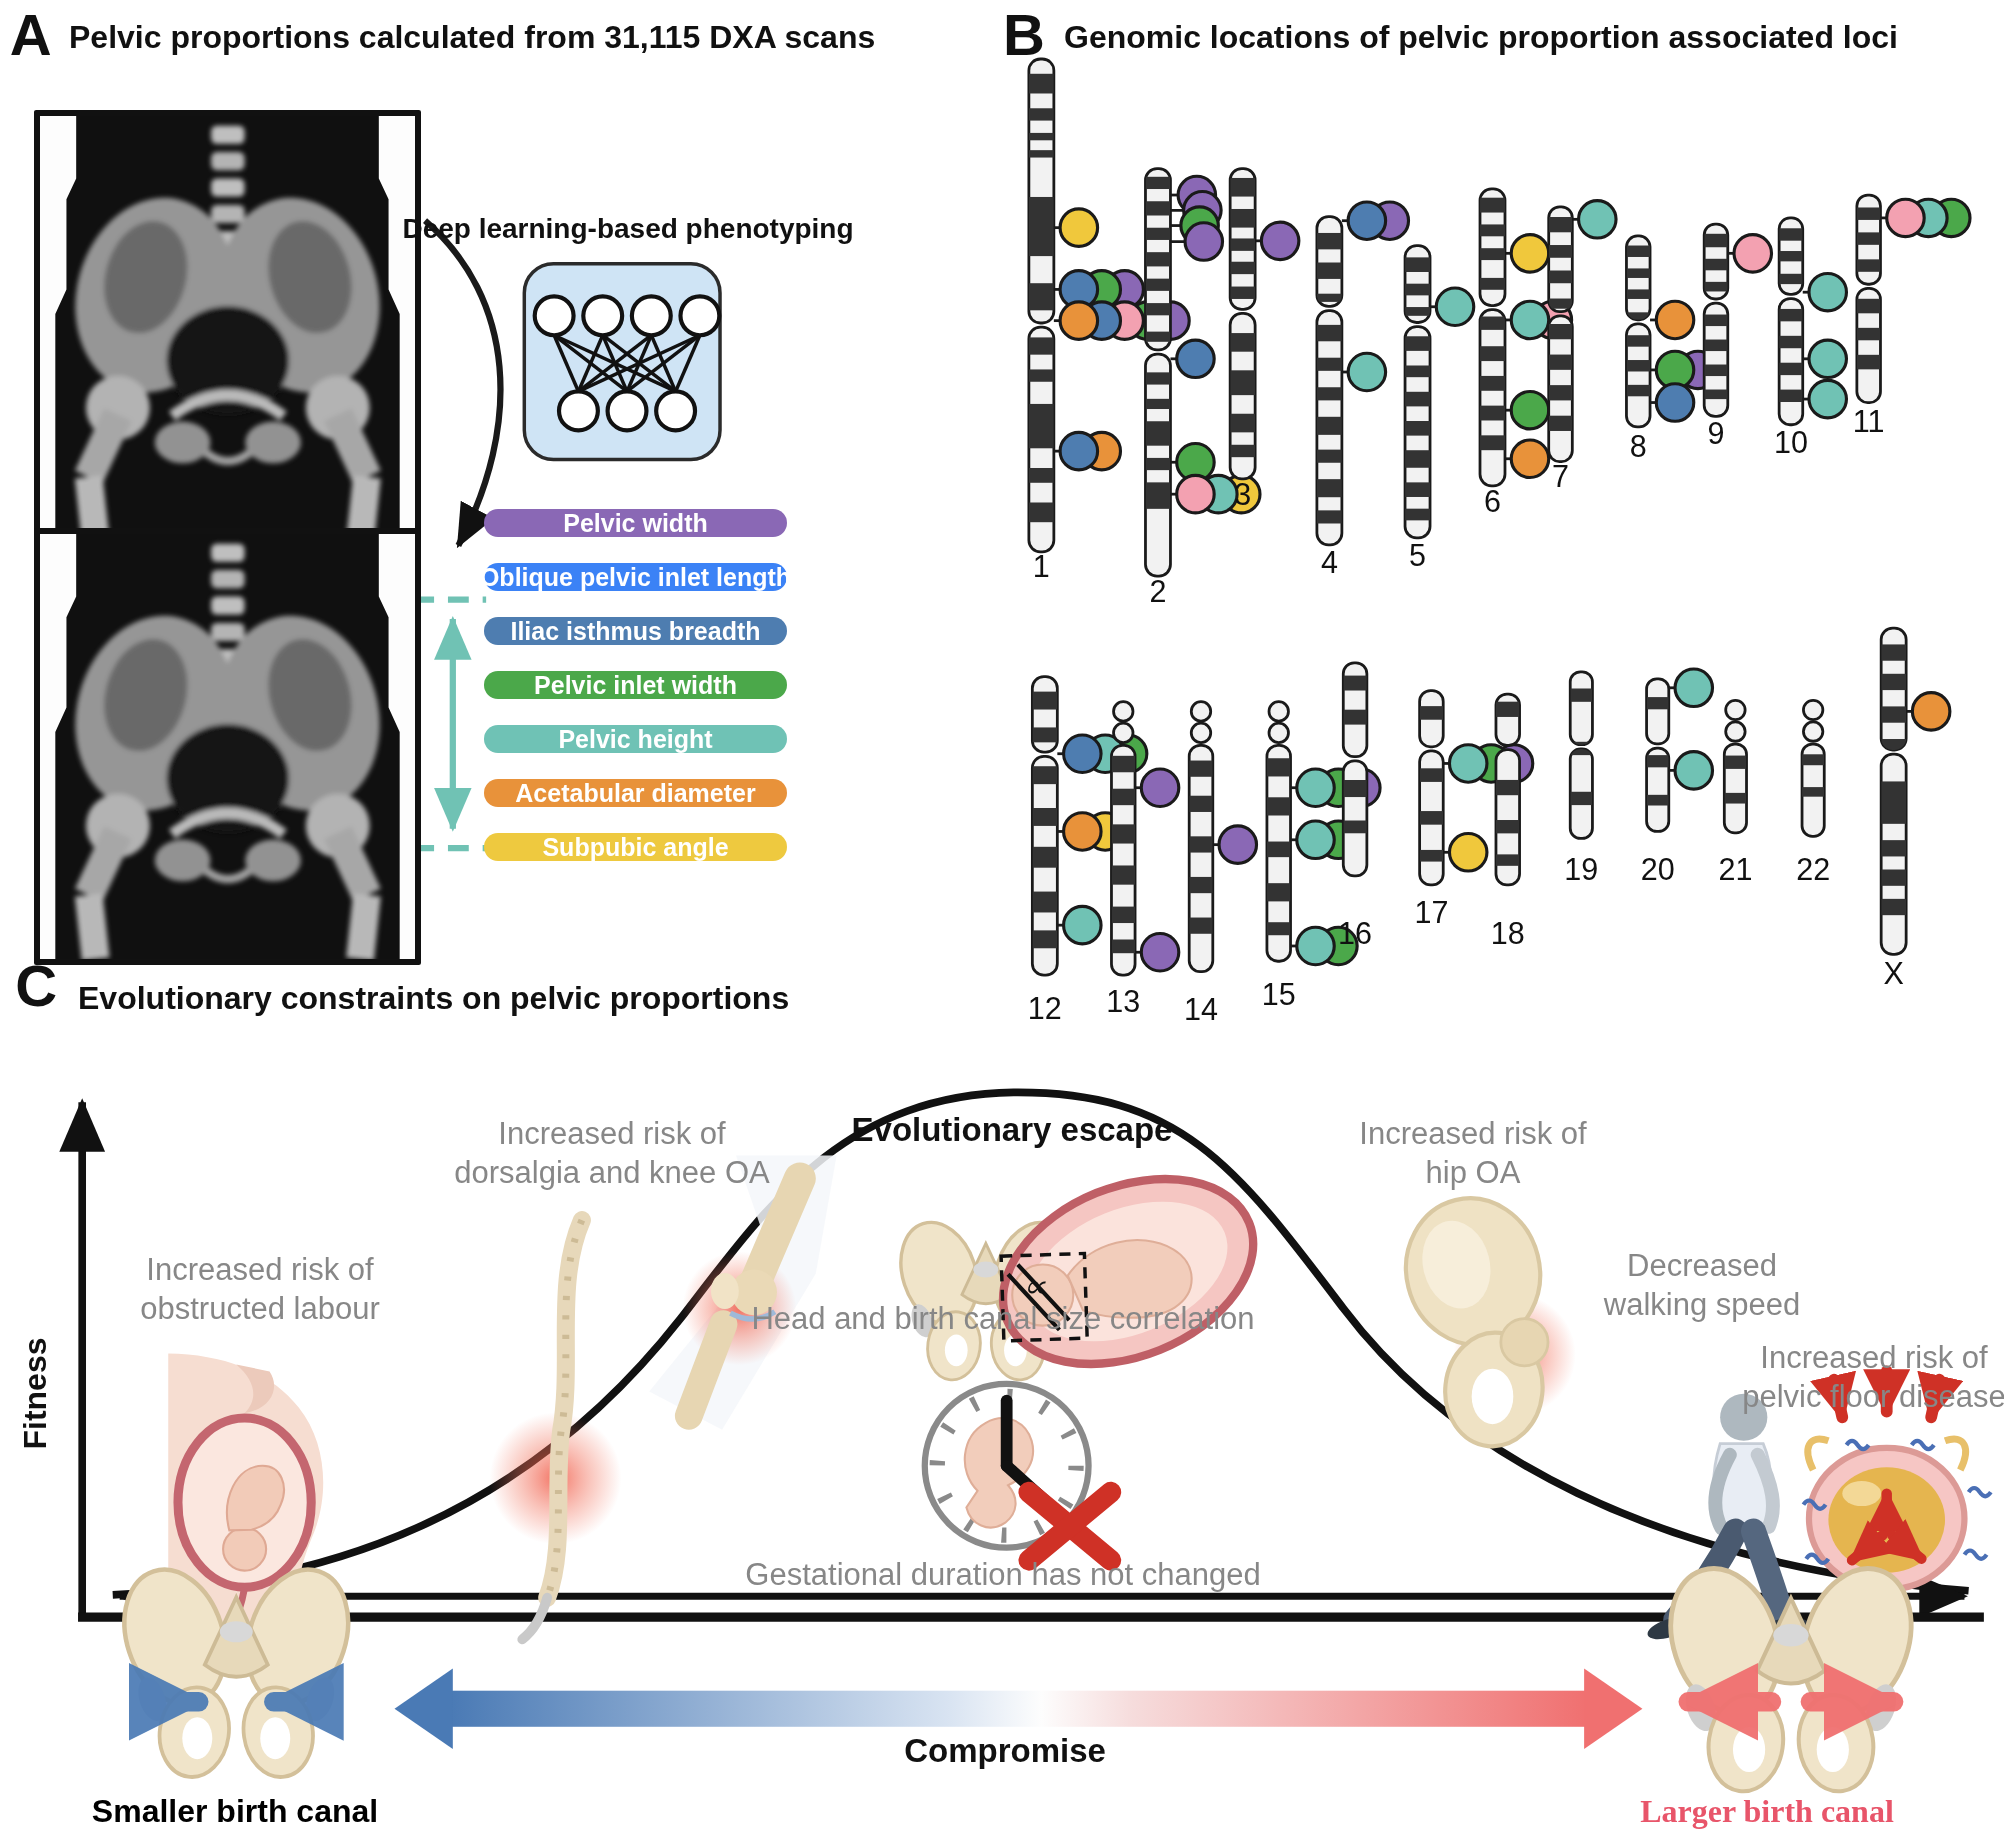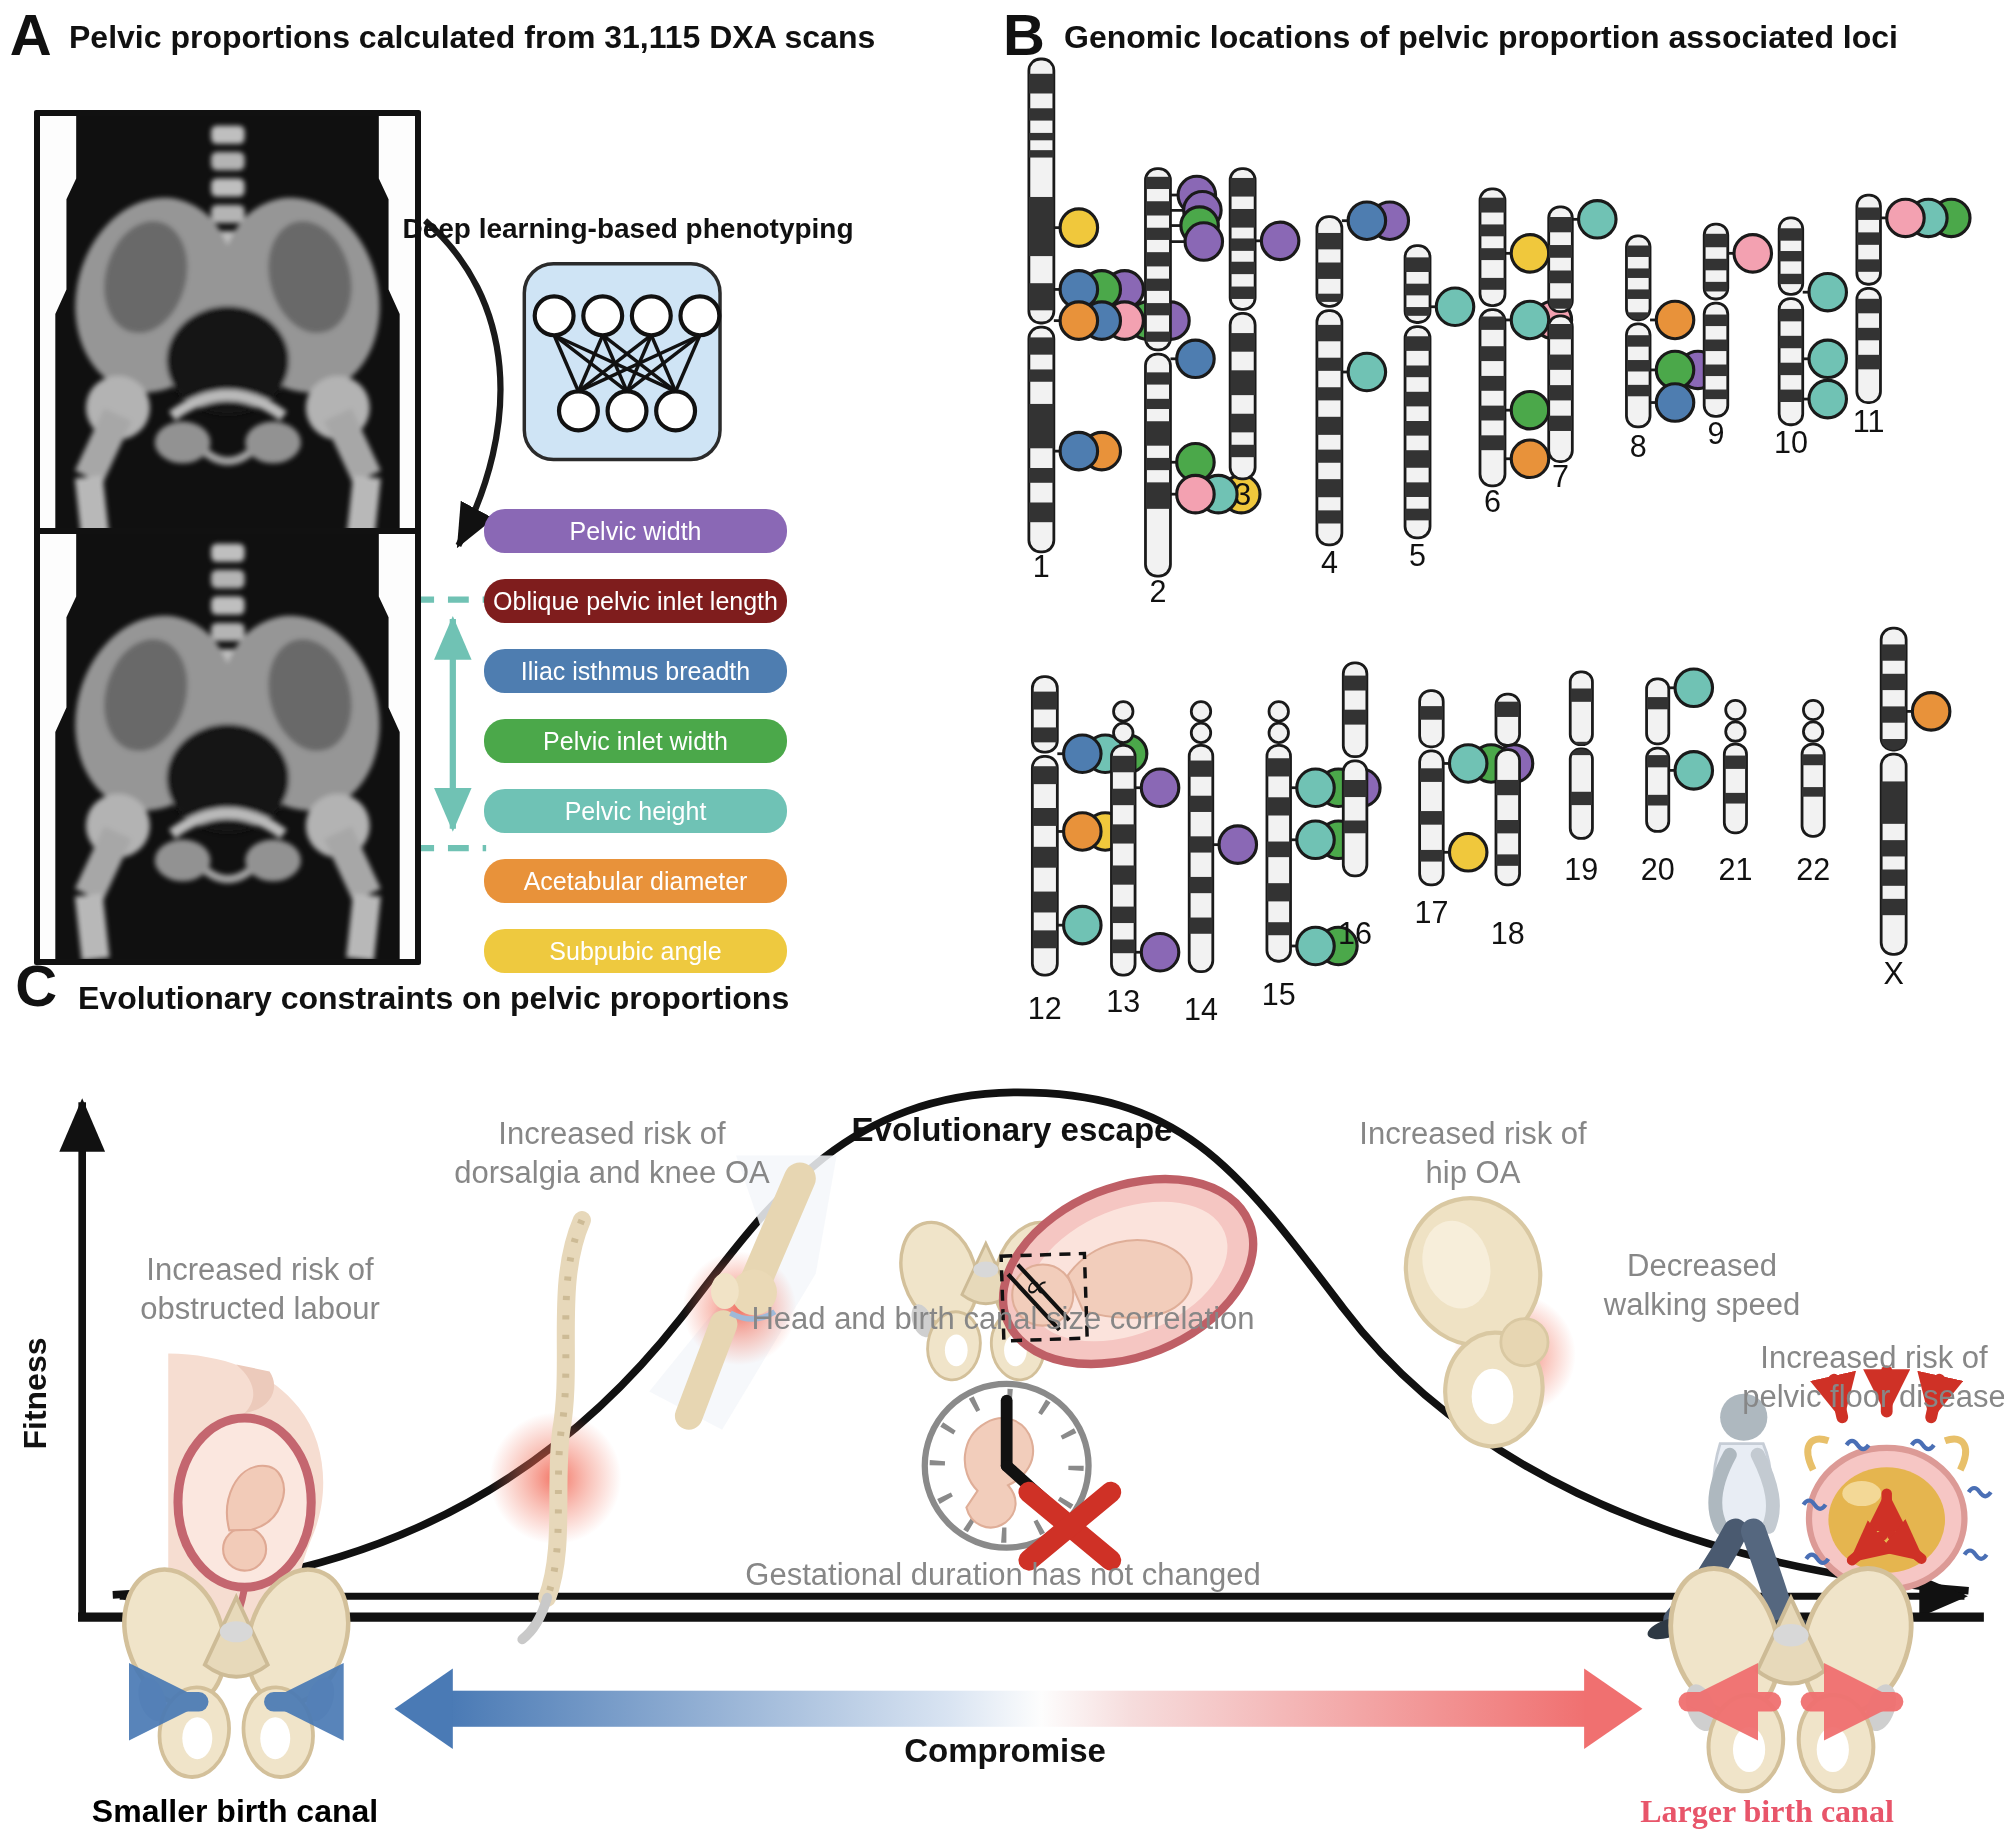--- a/index.html
+++ b/index.html
@@ -5,22 +5,22 @@
   html,body{margin:0;padding:0;background:#fff;}
   #figure{position:relative;width:2005px;height:1842px;background:#fff;
           font-family:"Liberation Sans",sans-serif;overflow:hidden;}
   .panel-letter{position:absolute;font-weight:bold;font-size:58px;color:#111;line-height:1;}
   .panel-title{position:absolute;font-weight:bold;font-size:32px;color:#111;white-space:nowrap;line-height:1;}
   .caption{position:absolute;font-weight:bold;font-size:28px;color:#111;white-space:nowrap;
            transform:translate(-50%,-50%);}
   .dxa{position:absolute;border:6.2px solid #111;background:#101010;box-sizing:border-box;border-radius:2.1px;}
   .dxa svg{display:block;width:100%;height:100%;}
   #legend{position:absolute;left:484px;top:509px;}
-  .legend-pill{width:303px;height:44px;border-radius:21px;display:flex;align-items:center;
-               justify-content:center;color:#fff;font-weight:normal;font-size:25px;margin-bottom:26px;
+  .legend-pill{width:303px;height:28px;border-radius:21px;display:flex;align-items:center;
+               justify-content:center;color:#fff;font-weight:bold;font-size:25px;margin-bottom:26px;
                white-space:nowrap;}
   .svg-layer{position:absolute;left:0;top:0;width:2005px;height:1842px;}
   .annotation{position:absolute;transform:translate(-50%,-50%);text-align:center;line-height:1.25;
               white-space:nowrap;}
   #fitness-label{position:absolute;left:-104px;top:1375px;width:278px;text-align:center;
                  transform:rotate(-90deg);font-weight:bold;font-size:32px;color:#111;}
 </style>
 </head>
 <body>
 
@@ -829,21 +829,21 @@
   <div class="dxa" style="left:34px;top:528px;width:387px;height:437px;background:transparent;border-color:#111;">
     <svg viewBox="0 0 539 612" preserveAspectRatio="none">
         <use href="#xray"></use>
       </svg>
   </div>
 
   <div class="caption" style="left:628px;top:229px;">Deep learning-based phenotyping</div>
 
   <div id="legend">
       <div class="legend-pill" style="background: rgb(138, 104, 181);">Pelvic width</div>
-      <div class="legend-pill" style="background: #7f1d1d;">Oblique pelvic inlet length</div>
+      <div class="legend-pill" style="background: #3b82f6;">Oblique pelvic inlet length</div>
       <div class="legend-pill" style="background: rgb(78, 125, 176);">Iliac isthmus breadth</div>
       <div class="legend-pill" style="background: rgb(75, 168, 74);">Pelvic inlet width</div>
       <div class="legend-pill" style="background: rgb(111, 194, 181);">Pelvic height</div>
       <div class="legend-pill" style="background: rgb(232, 146, 58);">Acetabular diameter</div>
       <div class="legend-pill" style="background: rgb(238, 201, 63);">Subpubic angle</div>
     </div>
 
   <div class="panel-letter" style="left:1003px;top:5.6px;">B</div>
   <div class="panel-title" style="left:1064px;top:21px;">Genomic locations of pelvic proportion associated loci</div>
 

